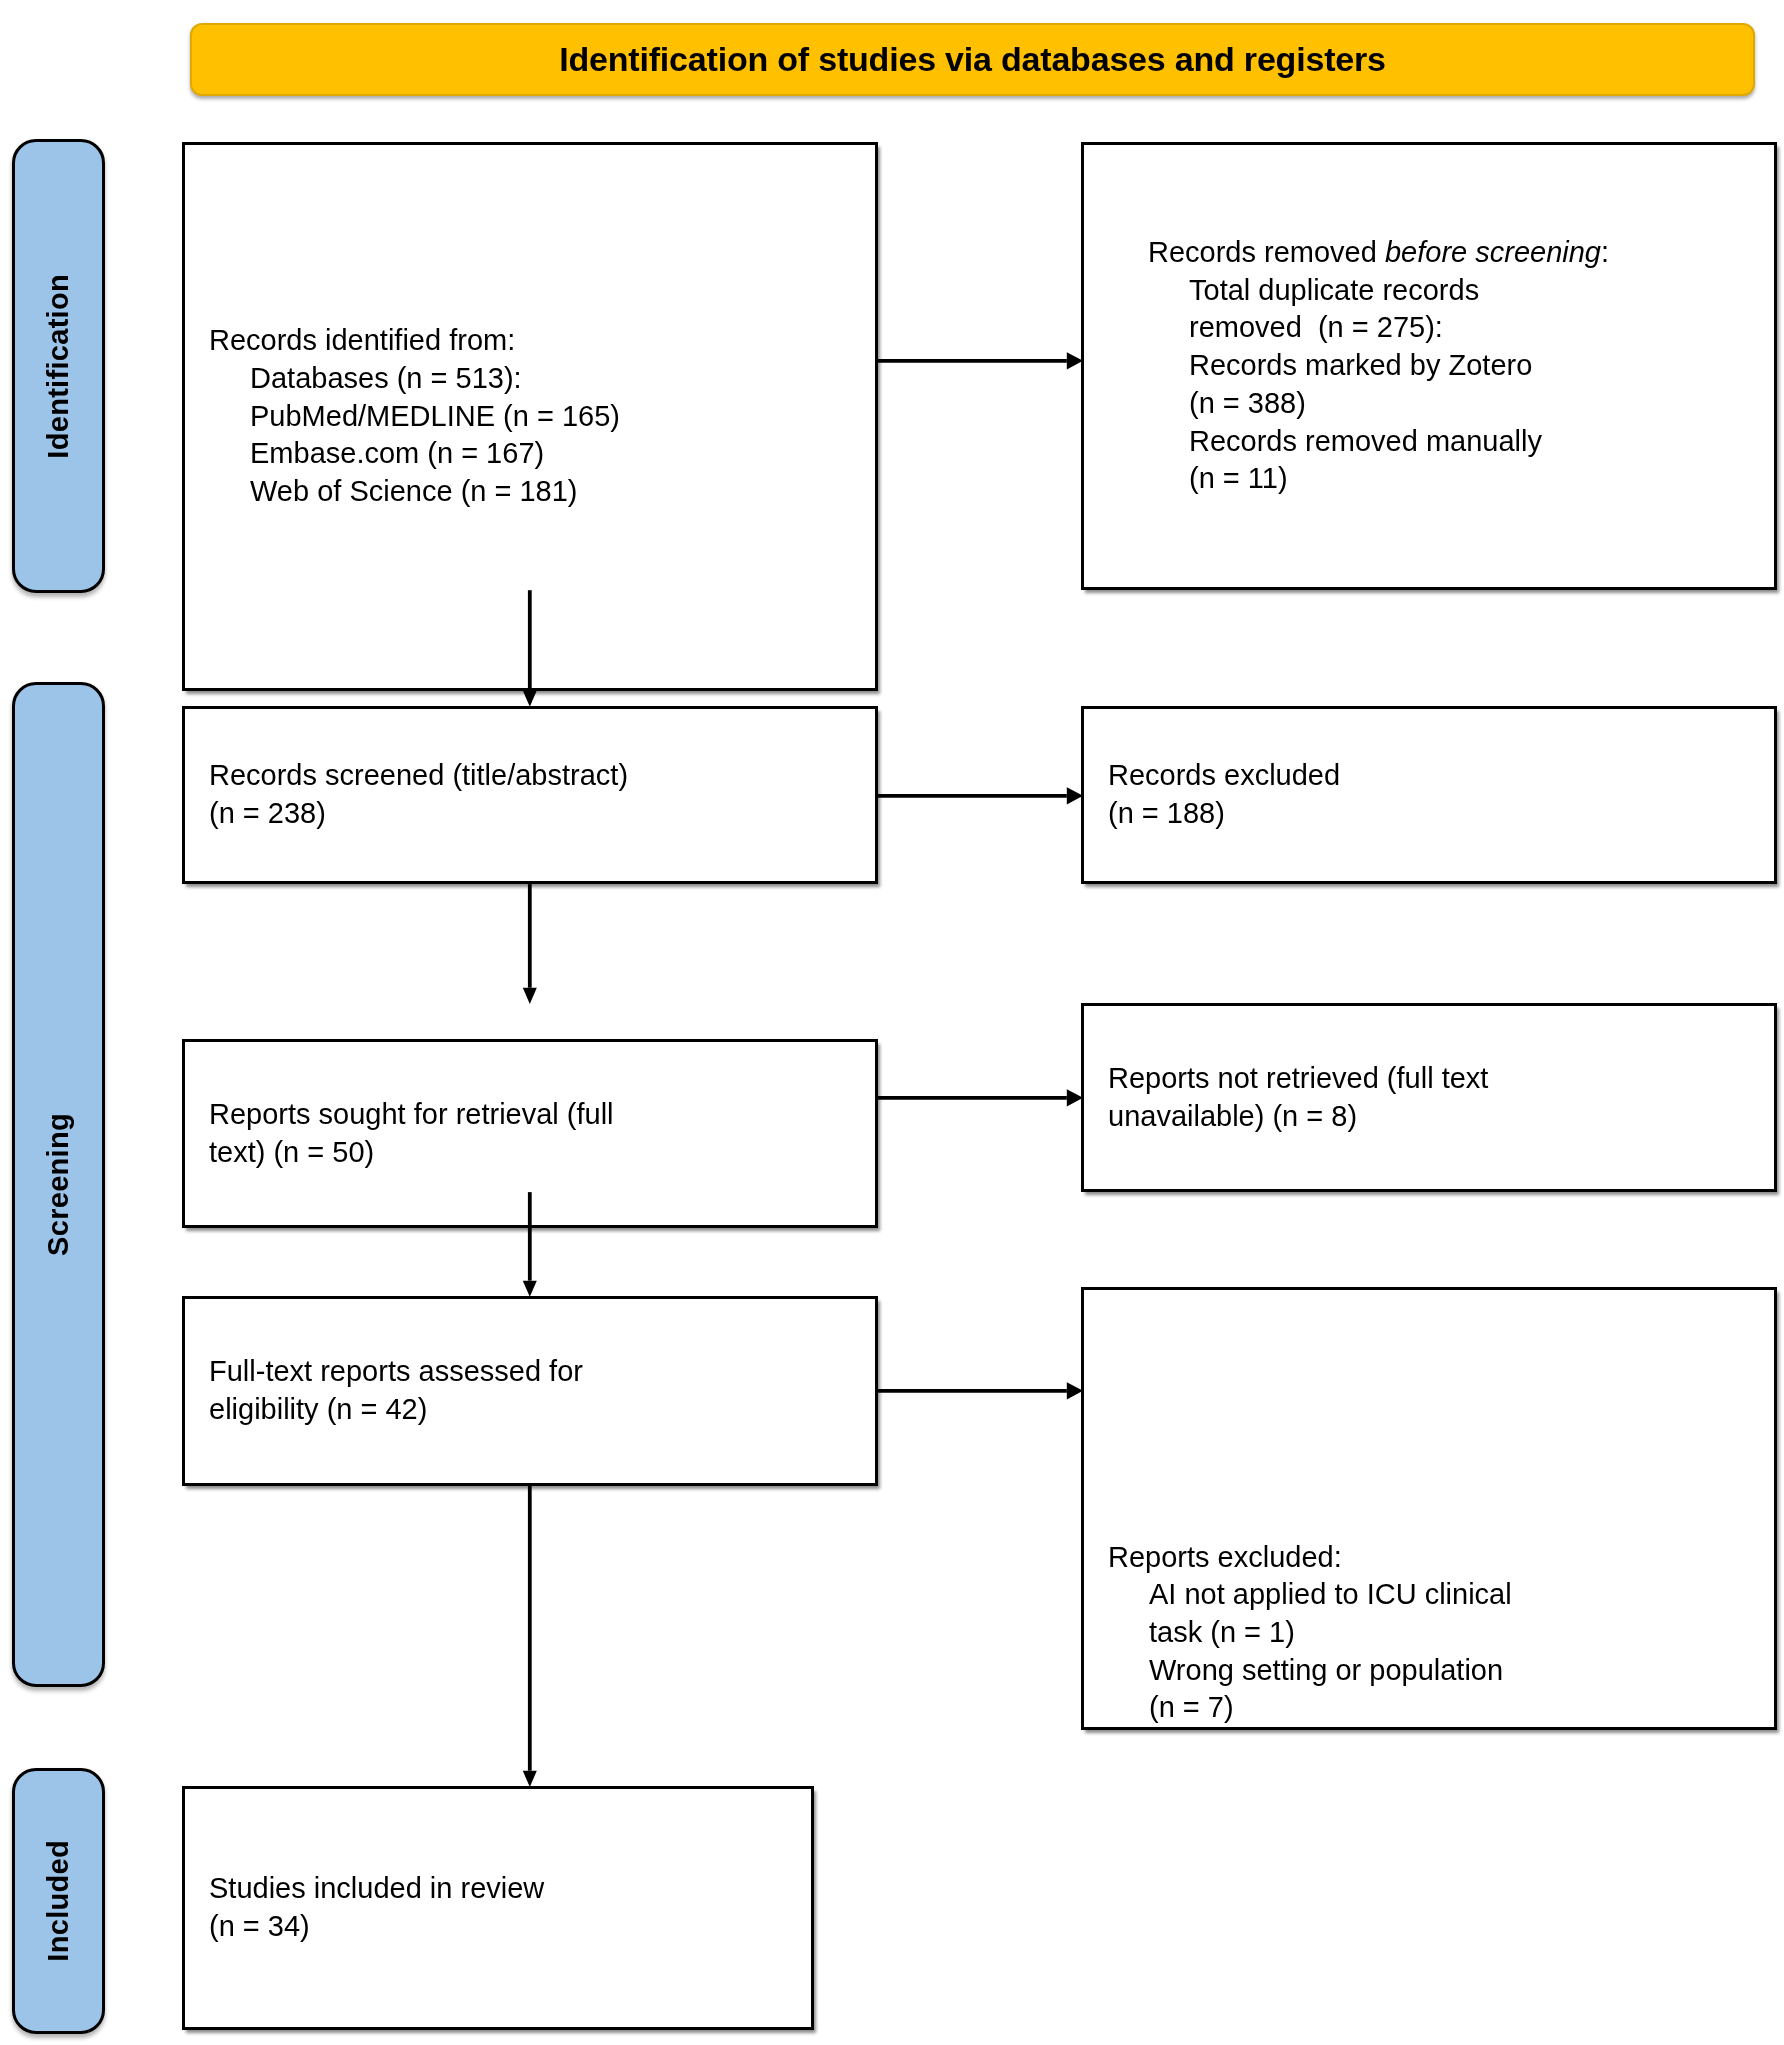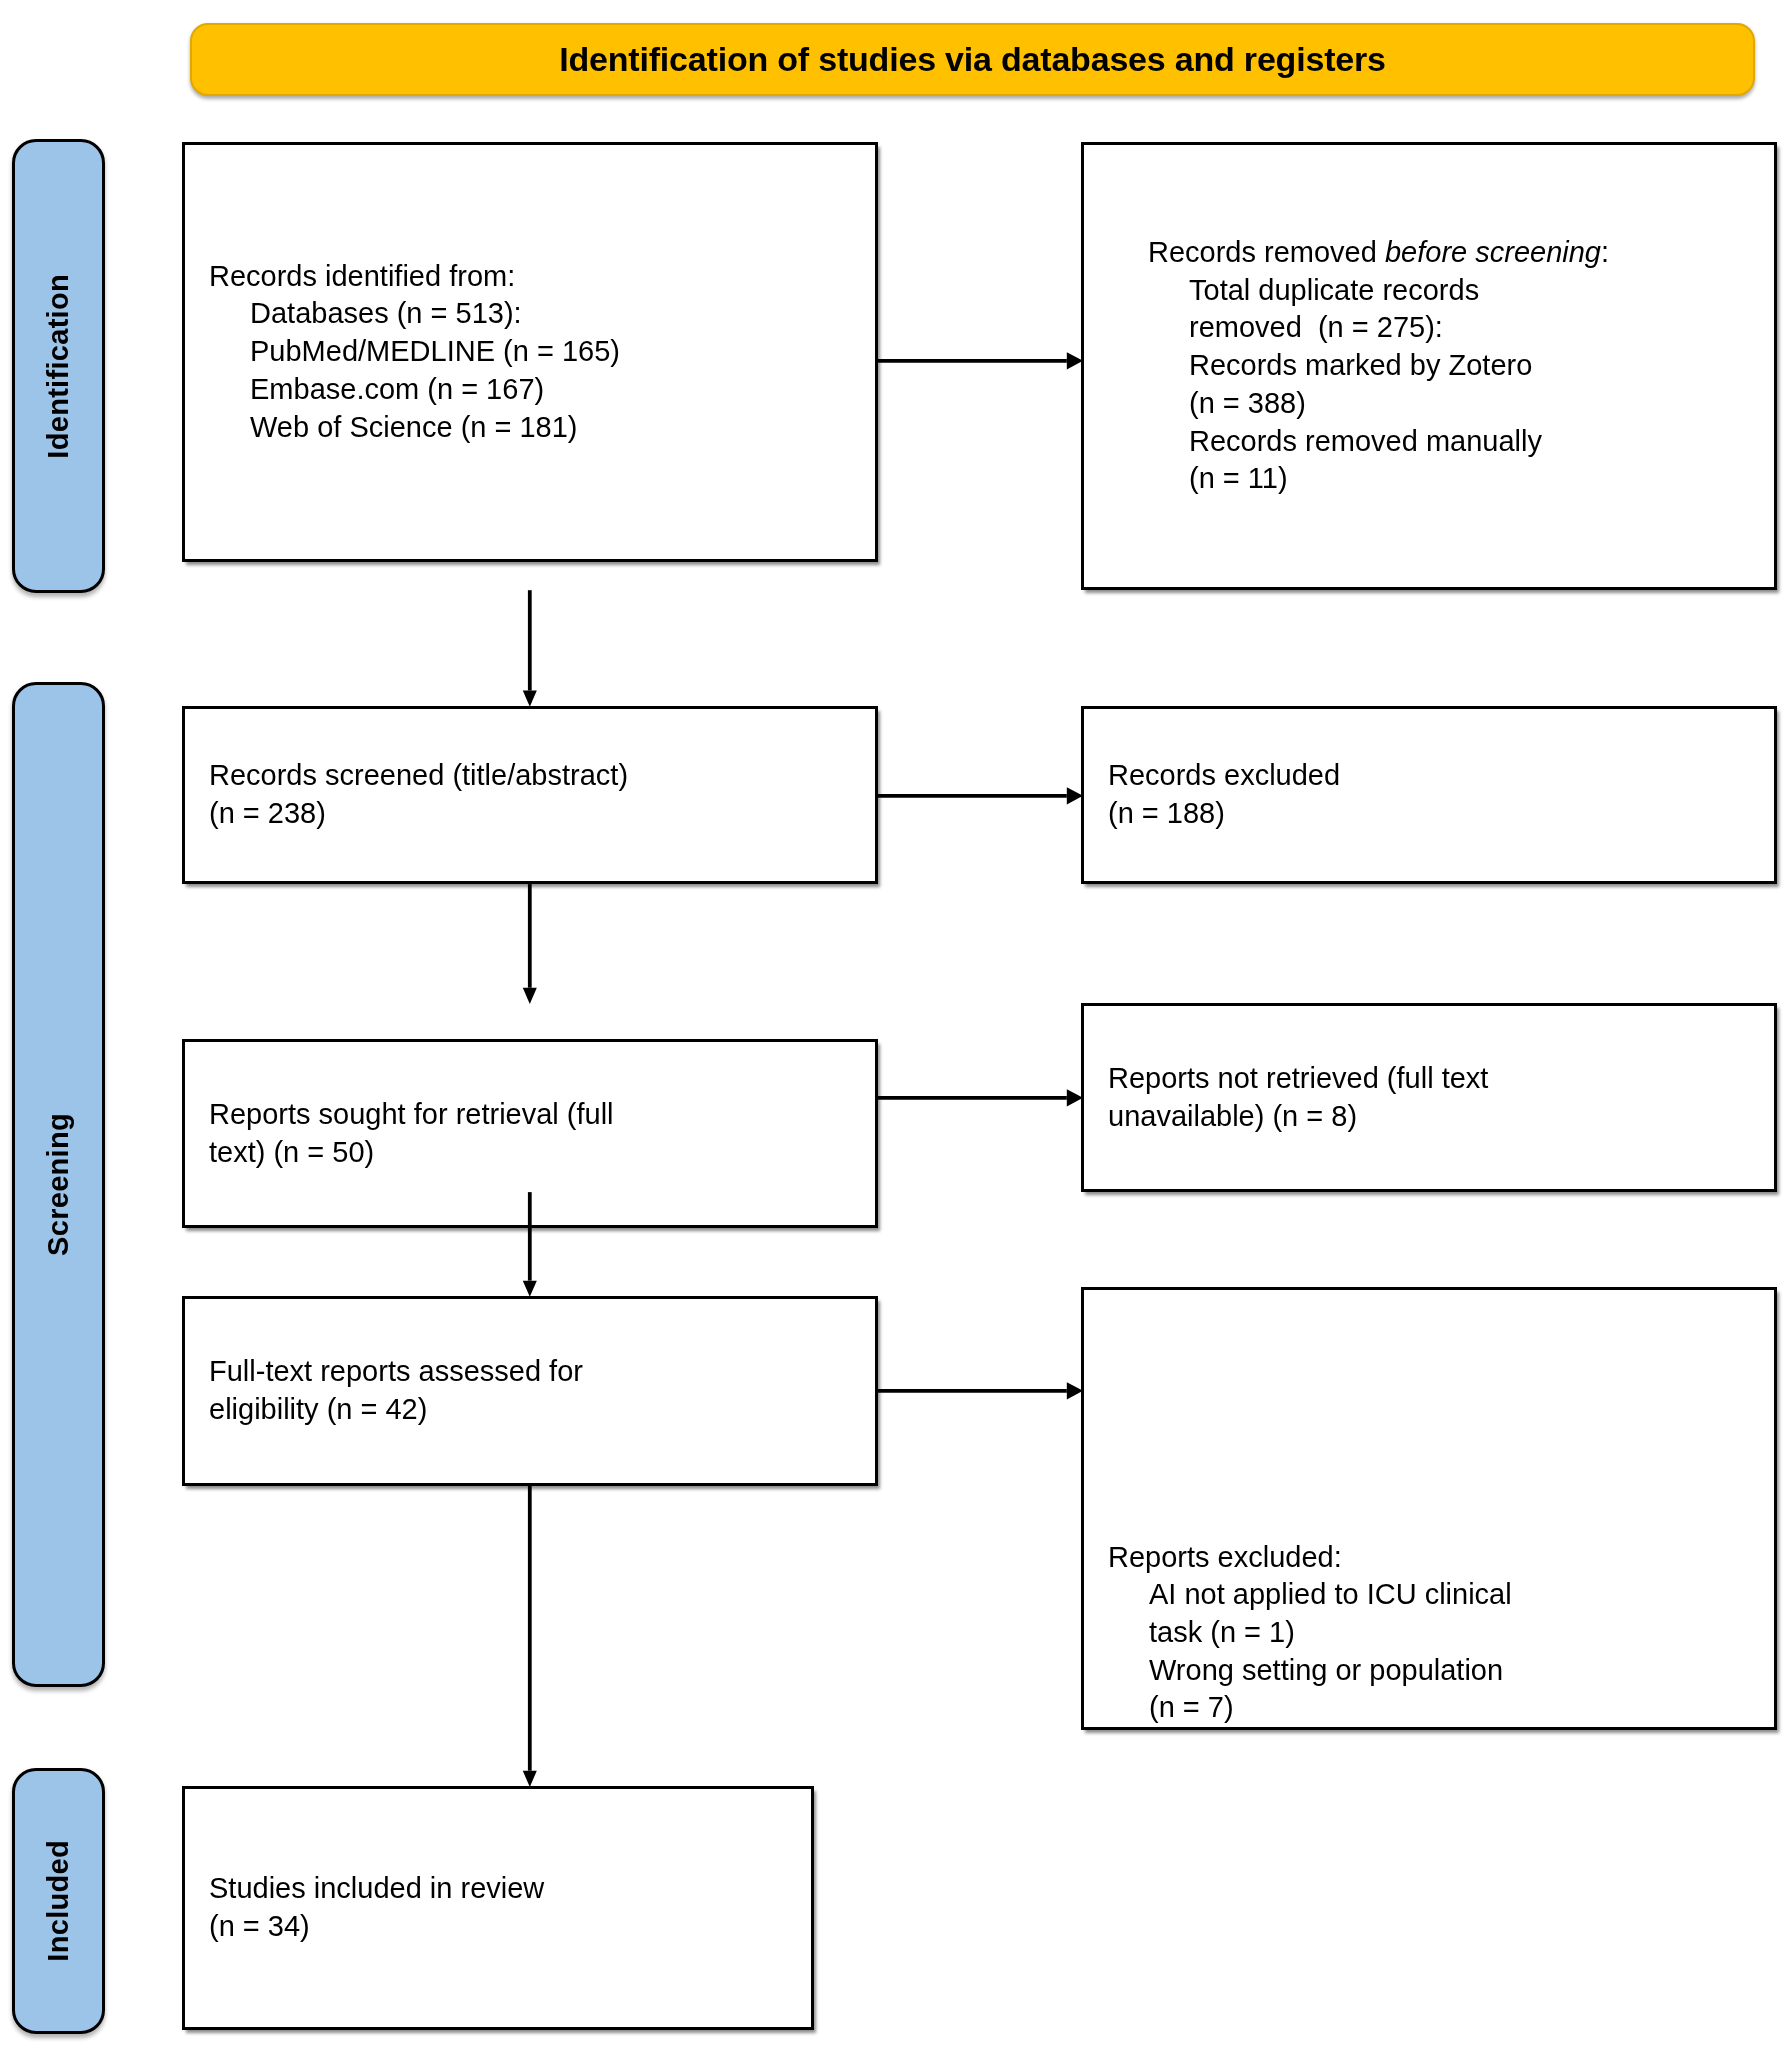--- a/index.html
+++ b/index.html
@@ -21,21 +21,21 @@
 
   
   .header-banner {
     position: absolute;
     left: 190px;
     top: 23px;
     width: 1565px;
     height: 73px;
     background: #FFC000;
     border: 2.7px solid #E0A800;
-    border-radius: 18px;
+    border-radius: 12px;
     box-sizing: border-box;
     display: flex;
     align-items: center;
     justify-content: center;
     box-shadow: 0 2.7px 3.8px rgba(0,0,0,0.32);
   }
   .header-banner .title {
     font-size: 34px;
     font-weight: bold;
     color: #000000;
@@ -89,21 +89,21 @@
   }
   .flow-box .box-text .ind {
     display: block;
     padding-left: 41px;
   }
   .flow-box .box-text em {
     font-style: italic;
   }
 
   
-  #box-identified      { left: 182px; top: 142px;  width: 696px; height: 420px; }
+  #box-identified      { left: 182px; top: 142px;  width: 696px; height: 549px; }
   #box-screened        { left: 182px; top: 706px; width: 696px; height: 178px; }
   #box-sought          { left: 182px; top: 1003px; width: 696px; height: 189px; margin-top: 36px; }
   #box-fulltext        { left: 182px; top: 1296px; width: 696px; height: 190px; }
   #box-included        { left: 182px; top: 1786px; width: 632px; height: 244px; }
 
   
   #box-removed-before  { left: 1081px; top: 142px;  width: 696px; height: 448px; padding-left: 40px; }
   #box-records-excl    { left: 1081px; top: 706px; width: 696px; height: 178px; }
   #box-not-retrieved   { left: 1081px; top: 1003px; width: 696px; height: 189px; }
   #box-reports-excl    { left: 1081px; top: 1287px; width: 696px; height: 443px; justify-content: flex-end; }

